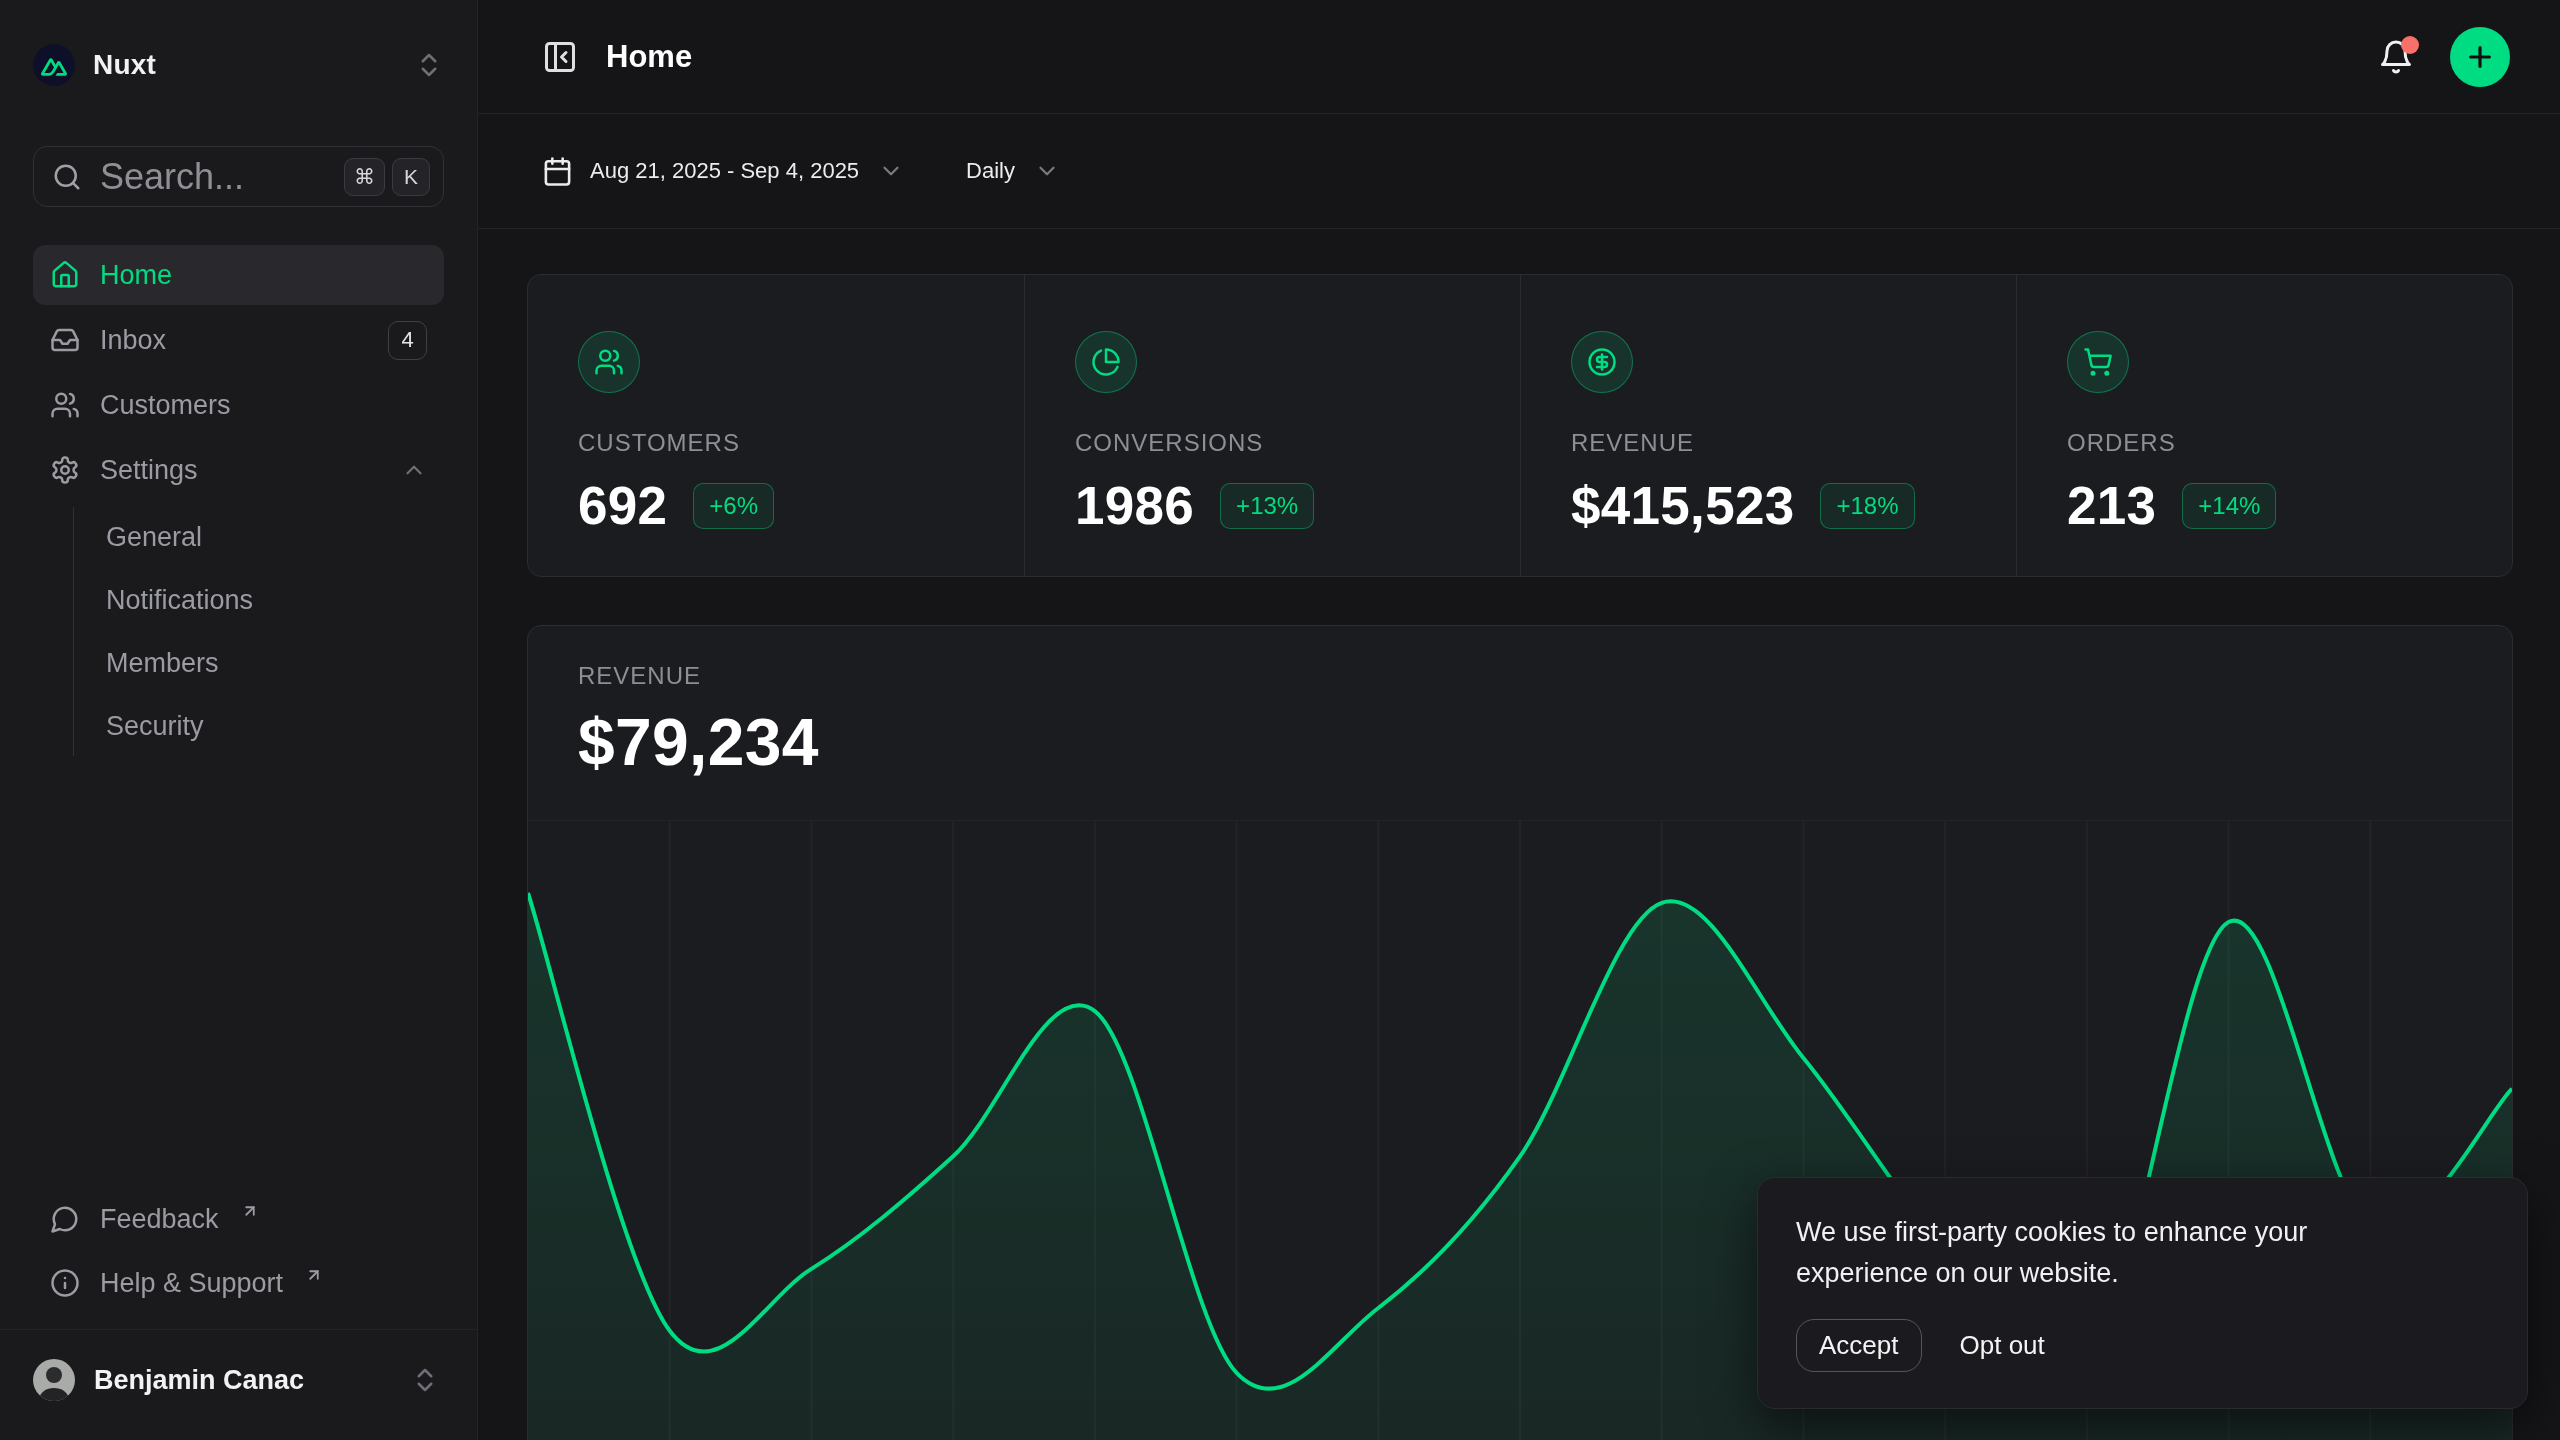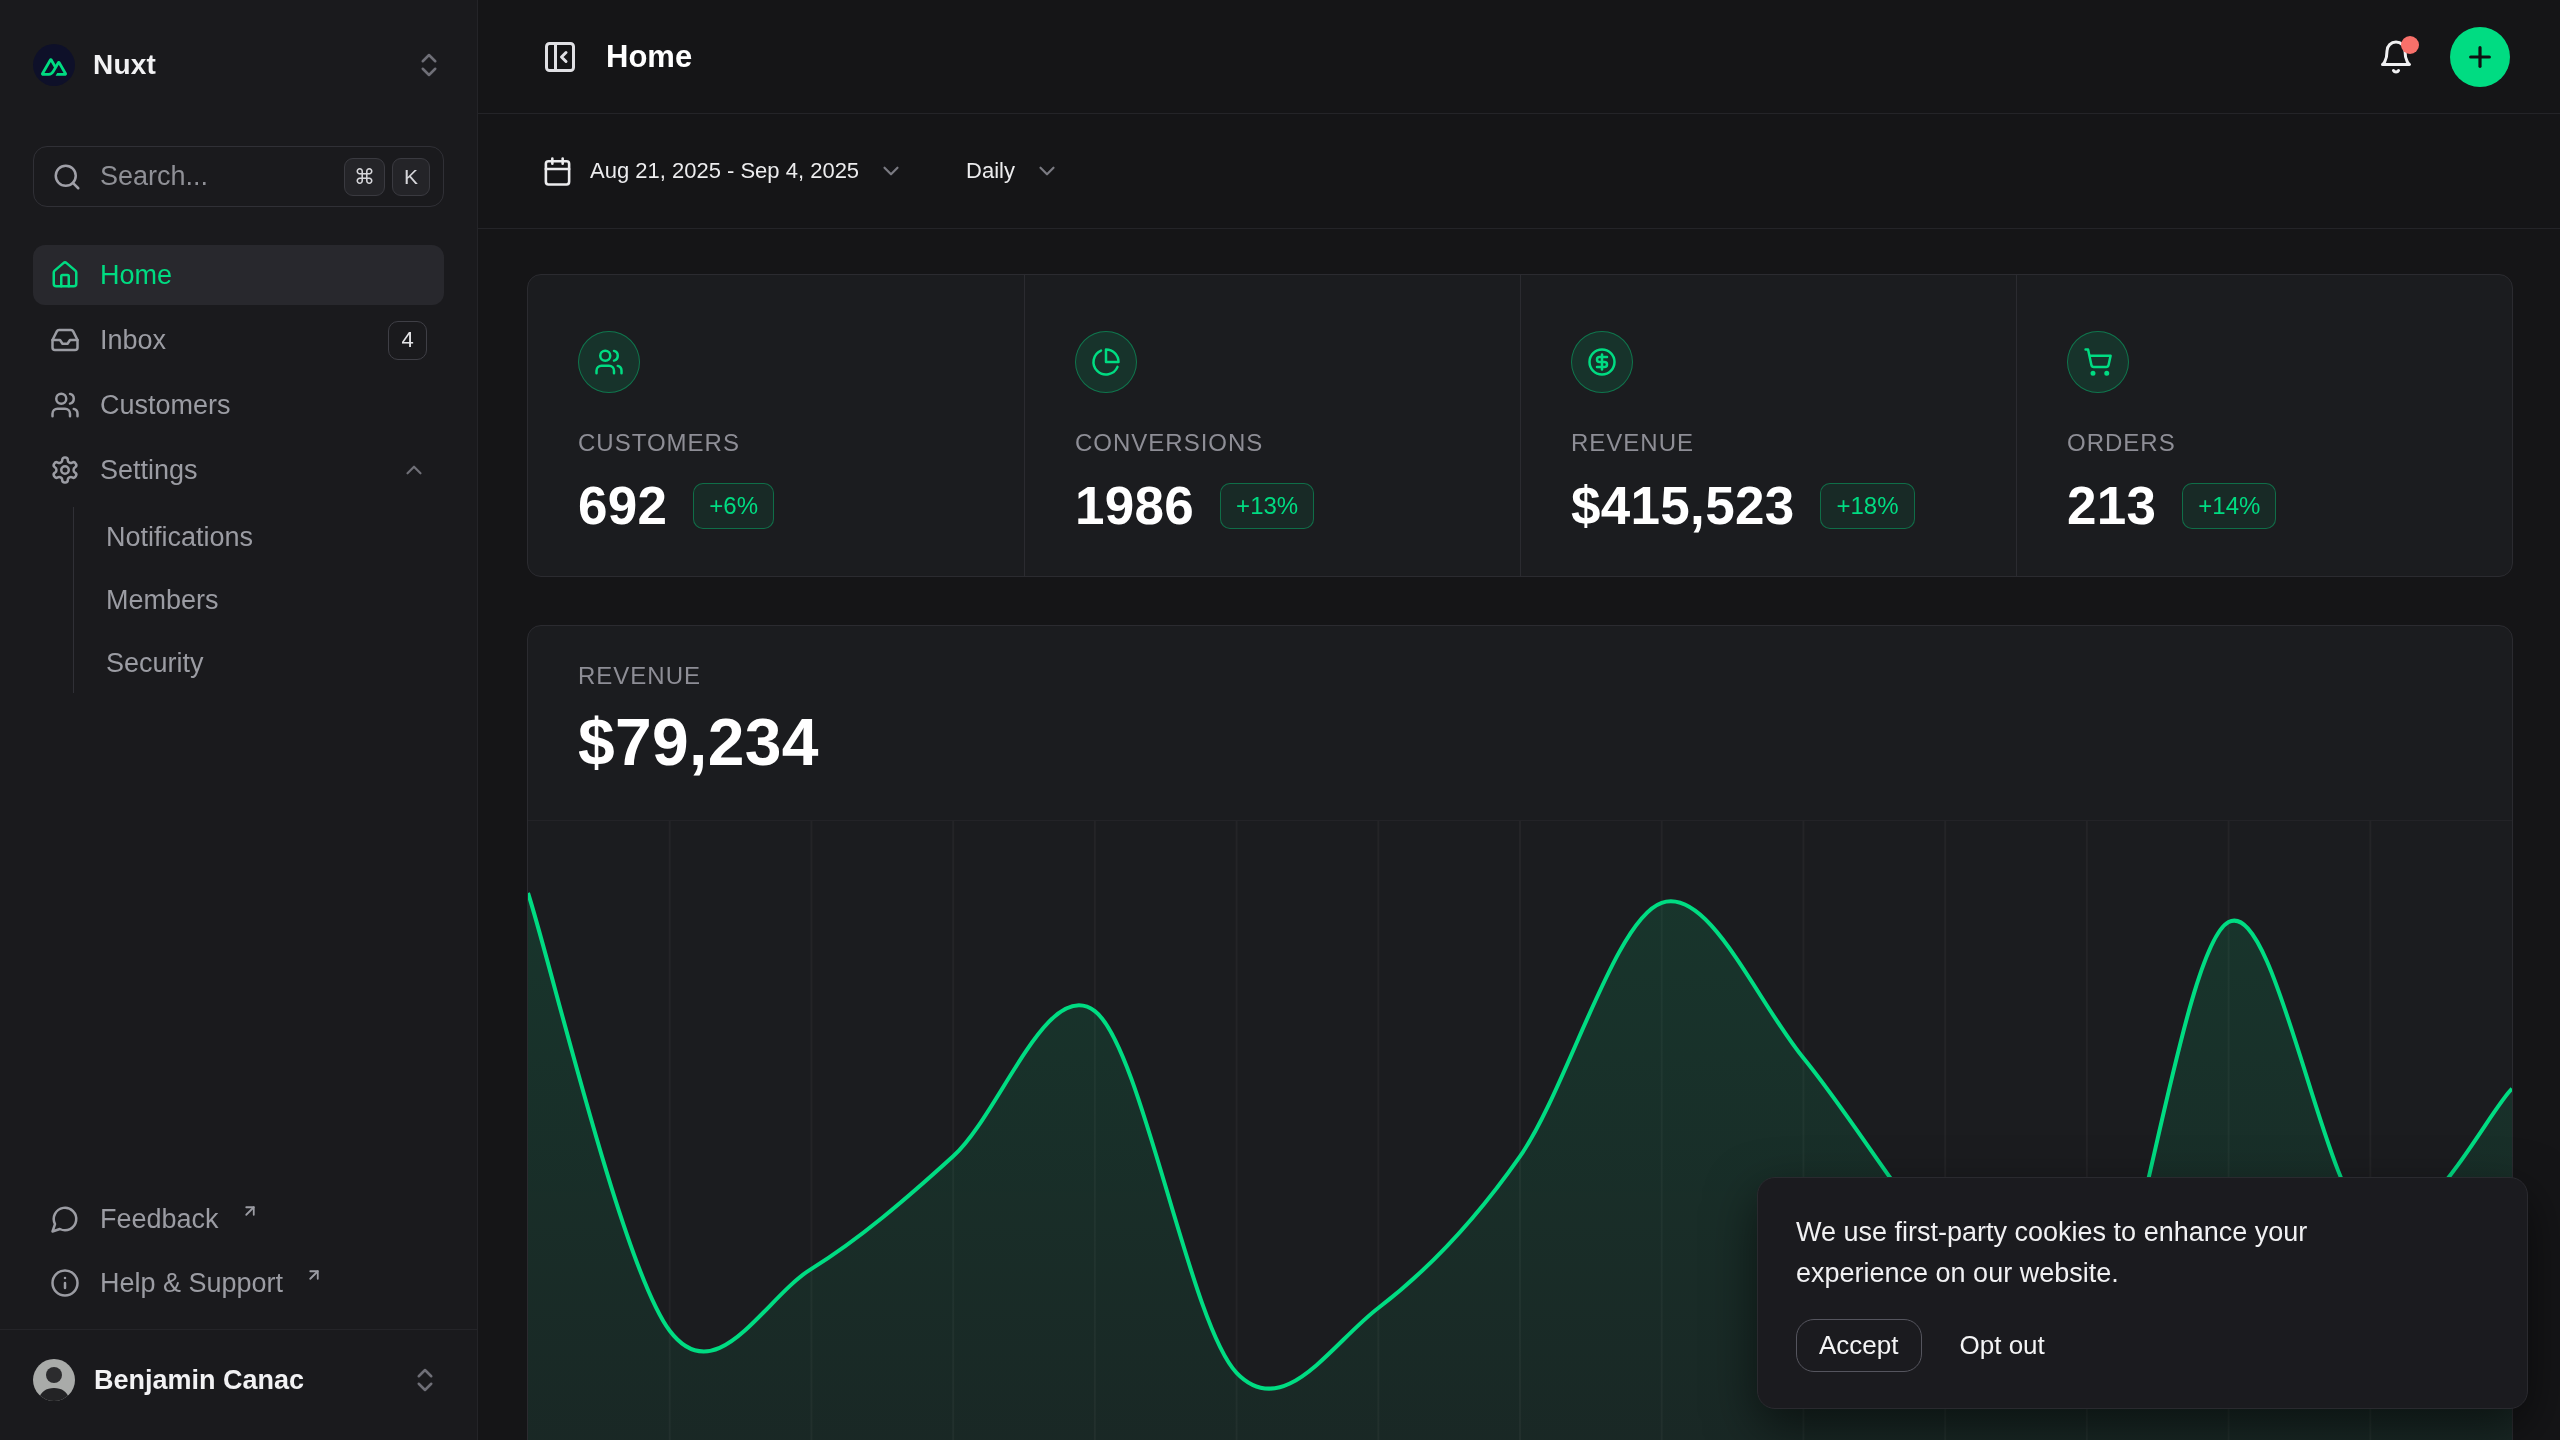--- a/index.html
+++ b/index.html
@@ -43,21 +43,21 @@
   }
   .brand-name{font-size:28px;font-weight:700;color:var(--text-hi);letter-spacing:.2px;}
   .selector-btn{margin-left:auto;color:var(--text-dim);background:none;border:none;display:flex;}
 
   .search-btn{
     margin-top:60px;height:61px;border-radius:14px;
     border:1.5px solid #303036;background:transparent;
     display:flex;align-items:center;gap:18px;padding:0 13px 0 18px;
     color:var(--text-low);
   }
-  .search-label{font-size:27px;color:#8f9096;}
+  .search-label{font-size:36px;color:#8f9096;}
   .kbd-group{margin-left:auto;display:flex;gap:7px;}
   .kbd{
     min-width:38px;height:38px;padding:0 9px;border-radius:9px;
     background:#242428;border:1px solid #3a3a40;
     display:flex;align-items:center;justify-content:center;
     font-size:21px;color:#d6d6da;
   }
 
   .nav{margin-top:38px;display:flex;flex-direction:column;gap:5px;}
   .nav-item{
@@ -240,20 +240,21 @@
           </svg>
       </span>
       <span data-interactable="false">Settings</span>
       <span class="nav-caret icn" data-interactable="false">
         <svg width="26" height="26" viewBox="0 0 24 24" fill="none" stroke="currentColor" stroke-width="2" stroke-linecap="round" stroke-linejoin="round">
             <path d="m18 15-6-6-6 6"></path>
           </svg>
       </span>
     </a>
     <div class="subnav" data-interactable="false">
+      <a class="subnav-item" data-interactable="true">General</a>
       <a class="subnav-item" data-interactable="true">Notifications</a>
       <a class="subnav-item" data-interactable="true">Members</a>
       <a class="subnav-item" data-interactable="true">Security</a>
     </div>
   </nav>
 
   <div class="sidebar-spacer" data-interactable="false"></div>
 
   <div class="side-foot" data-interactable="false">
     <a class="nav-item" data-interactable="true">

